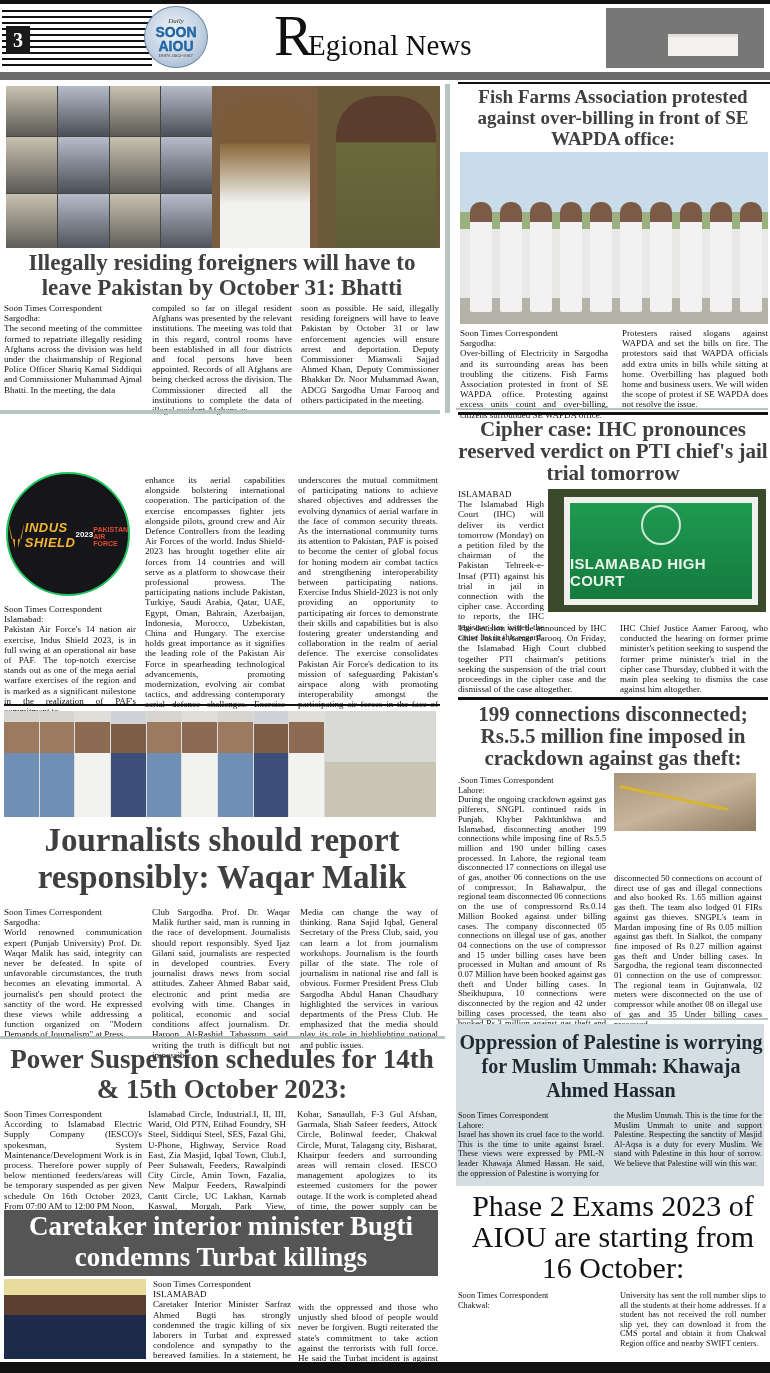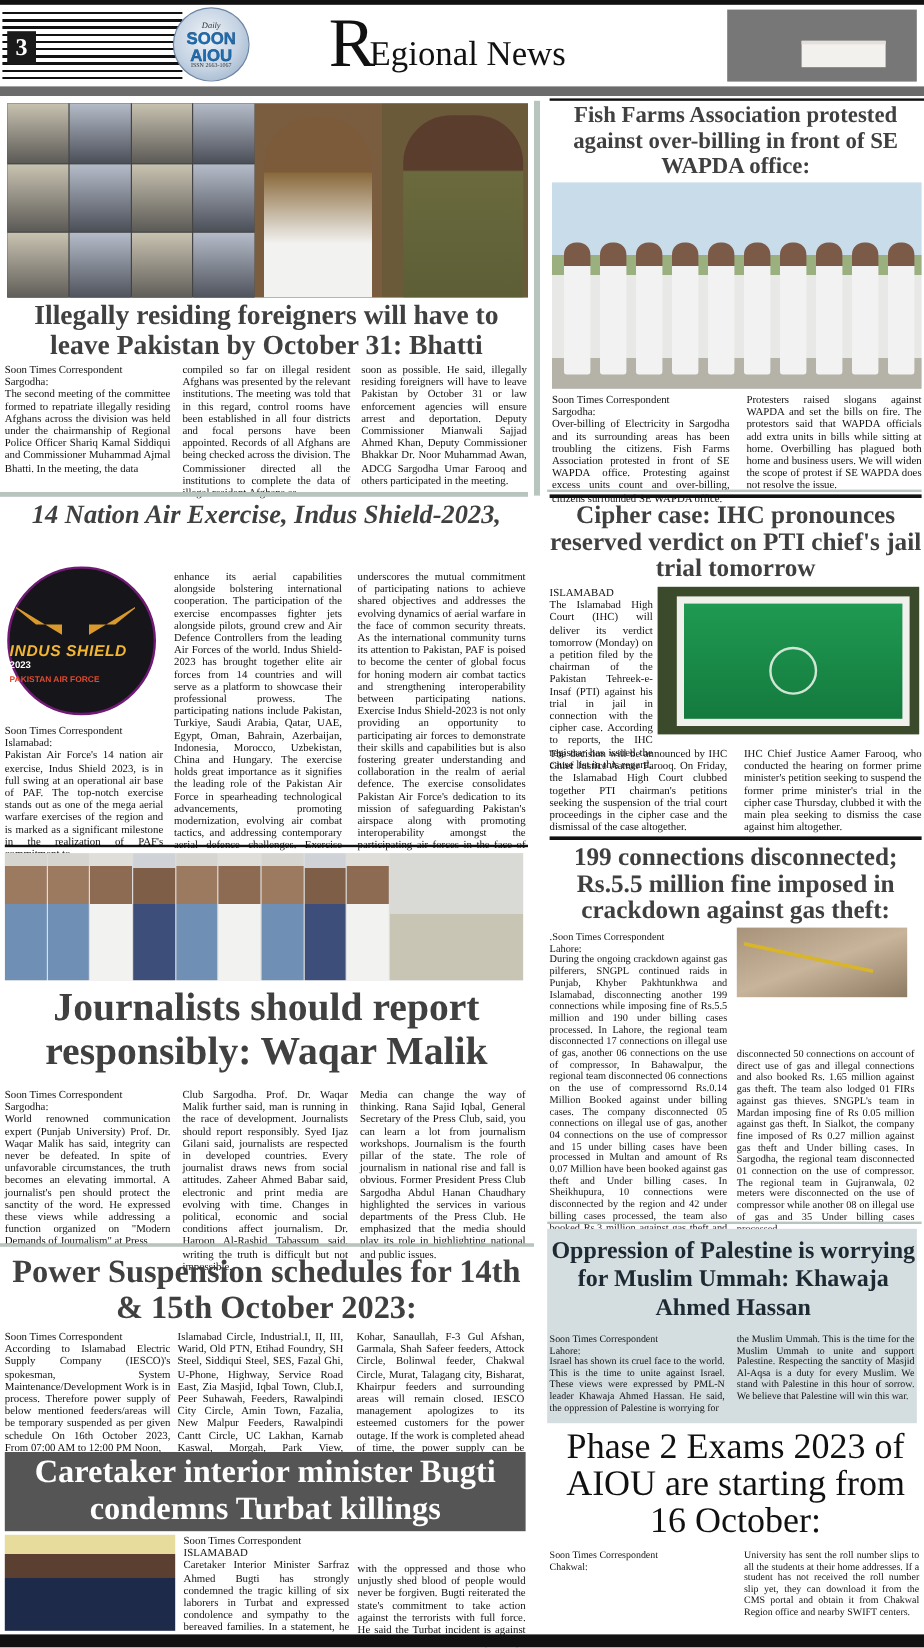--- a/index.html
+++ b/index.html
@@ -34,21 +34,21 @@
   .s1-grid div { background: linear-gradient(180deg,#c8c2b0,#5c5a56); }
   .s1-grid div:nth-child(2n) { background: linear-gradient(180deg,#b5bcc9,#4b4f58); }
   .s1-man1 { position:absolute; left:214px; top:12px; width:90px; height:150px; background: linear-gradient(180deg,#7c5b3a 0,#7c5b3a 30%, #8a6a3c 31%, #f2f2f0 70%); border-radius: 40px 40px 0 0; }
   .s1-man2 { position:absolute; left:330px; top:10px; width:100px; height:152px; background: linear-gradient(180deg,#5a3d2c 0,#5a3d2c 30%, #6b6a3e 31%, #5d5e36 100%); border-radius: 40px 40px 0 0; }
 
   
   .fish-photo { left: 460px; top: 152px; width: 308px; height: 172px; background: linear-gradient(180deg, #c9dcea 0 35%, #9bb07f 35% 45%, #e8e8e6 45% 85%, #b5b2a8 85% 100%); }
   .fish-photo .p { position:absolute; bottom:12px; width:22px; height:110px; background: linear-gradient(180deg,#7b5a48 0 18%, #f2f2f2 18% 100%); border-radius: 10px 10px 2px 2px; }
 
   
-  .indus { left: 6px; top: 472px; width: 124px; height: 124px; border-radius: 50%; background: #15151a; border: 2px solid #701a75; display:flex; justify-content:center; flex-direction: column; }
+  .indus { left: 6px; top: 472px; width: 124px; height: 124px; border-radius: 50%; background: #15151a; border: 2px solid #22c55e; display:flex; align-items:center; justify-content:center; flex-direction: row; }
   .indus-wings { width: 110px; height: 30px; background: linear-gradient(90deg, transparent 0 5%, #d99a2b 5% 40%, transparent 40% 60%, #d99a2b 60% 95%, transparent 95%); clip-path: polygon(0 0, 45% 100%, 55% 100%, 100% 0, 80% 60%, 20% 60%); margin-top: 4px; }
   .indus-title { font-family: "Liberation Sans", sans-serif; font-style: italic; font-weight: bold; color: #f2b632; font-size: 13px; margin-top: 2px; letter-spacing: .5px; }
   .indus-year { font-family: "Liberation Sans", sans-serif; color:#fff; font-size: 8px; font-weight: bold; }
   .indus-paf { font-family: "Liberation Sans", sans-serif; color:#e04b2f; font-size: 7px; font-weight:bold; margin-top:4px; }
 
   
   .ihc-photo { left: 548px; top: 489px; width: 218px; height: 123px; background: #3b4a2a; }
   .ihc-board { position:absolute; left:16px; top:8px; width:194px; height:108px; background:#f0f0ec; padding:6px; }
   .ihc-green { width:100%; height:100%; background: linear-gradient(180deg,#1f9a52,#147a3e); display:flex; flex-direction:column; align-items:center; justify-content:flex-end; padding-bottom:10px; }
   .ihc-emblem { width:40px; height:40px; border-radius:50%; border:2px solid #cfe6d4; margin-bottom:10px; }
@@ -139,21 +139,21 @@
 </div>
 <div class="abs col-text" style="left:460px; top:328px; width:148px;">
   <span class="by">Soon Times Correspondent</span>
   <span class="by">Sargodha:</span>
   <span>Over-billing of Electricity in Sargodha and its surrounding areas has been troubling the citizens. Fish Farms Association protested in front of SE WAPDA office. Protesting against excess units count and over-billing, citizens surrounded SE WAPDA office.</span>
 </div>
 <div class="abs col-text" style="left:622px; top:328px; width:146px;">Protesters raised slogans against WAPDA and set the bills on fire. The protestors said that WAPDA officials add extra units in bills while sitting at home. Overbilling has plagued both home and business users. We will widen the scope of protest if SE WAPDA does not resolve the issue.</div>
 <div class="abs rule-v" style="left:456px; top:408px; width:312px; height:2px;"></div>
 
 <div class="abs hl" style="left:2px; top:416px; width:440px; font-size:22px; line-height:25px; font-style:italic;">
-  <span>14 Nation Air Exercise, Indus Shield-2023,</span><br>
+  <br>
 </div>
 <div class="abs indus">
   <div class="indus-wings"></div>
   <span class="indus-title">INDUS SHIELD</span>
   <span class="indus-year">2023</span>
   <span class="indus-paf">PAKISTAN AIR FORCE</span>
 </div>
 <div class="abs col-text" style="left:4px; top:604px; width:132px;">
   <span class="by">Soon Times Correspondent</span>
   <span class="by">Islamabad:</span>
@@ -166,20 +166,21 @@
 <div class="abs rule-h" style="left:458px; top:412px; width:310px; height:3px;"></div>
 <div class="abs hl" style="left:456px; top:418px; width:314px; font-size:21px; line-height:22px;">Cipher case: IHC pronounces reserved verdict on PTI chief's jail trial tomorrow</div>
 <div class="abs col-text" style="left:458px; top:489px; width:86px;">
   <span class="by">ISLAMABAD</span>
   <span>The Islamabad High Court (IHC) will deliver its verdict tomorrow (Monday) on a petition filed by the chairman of the Pakistan Tehreek-e-Insaf (PTI) against his trial in jail in connection with the cipher case. According to reports, the IHC registrar has issued the cause list in this regard.</span>
 </div>
 <div class="abs ihc-photo photo">
   <div class="ihc-board">
       <div class="ihc-green">
     <div class="ihc-emblem"></div>
+    <span class="ihc-text">ISLAMABAD HIGH COURT</span>
   </div>
     </div>
 </div>
 <div class="abs col-text" style="left:458px; top:623px; width:148px;">The decision will be announced by IHC Chief Justice Aamer Farooq. On Friday, the Islamabad High Court clubbed together PTI chairman's petitions seeking the suspension of the trial court proceedings in the cipher case and the dismissal of the case altogether.</div>
 <div class="abs col-text" style="left:620px; top:623px; width:148px;">IHC Chief Justice Aamer Farooq, who conducted the hearing on former prime minister's petition seeking to suspend the former prime minister's trial in the cipher case Thursday, clubbed it with the main plea seeking to dismiss the case against him altogether.</div>
 <div class="abs rule-h" style="left:458px; top:697px; width:310px; height:3px;"></div>
 
 <div class="abs journ-photo photo">
   <div class="f"></div>
     <div class="f"></div>

